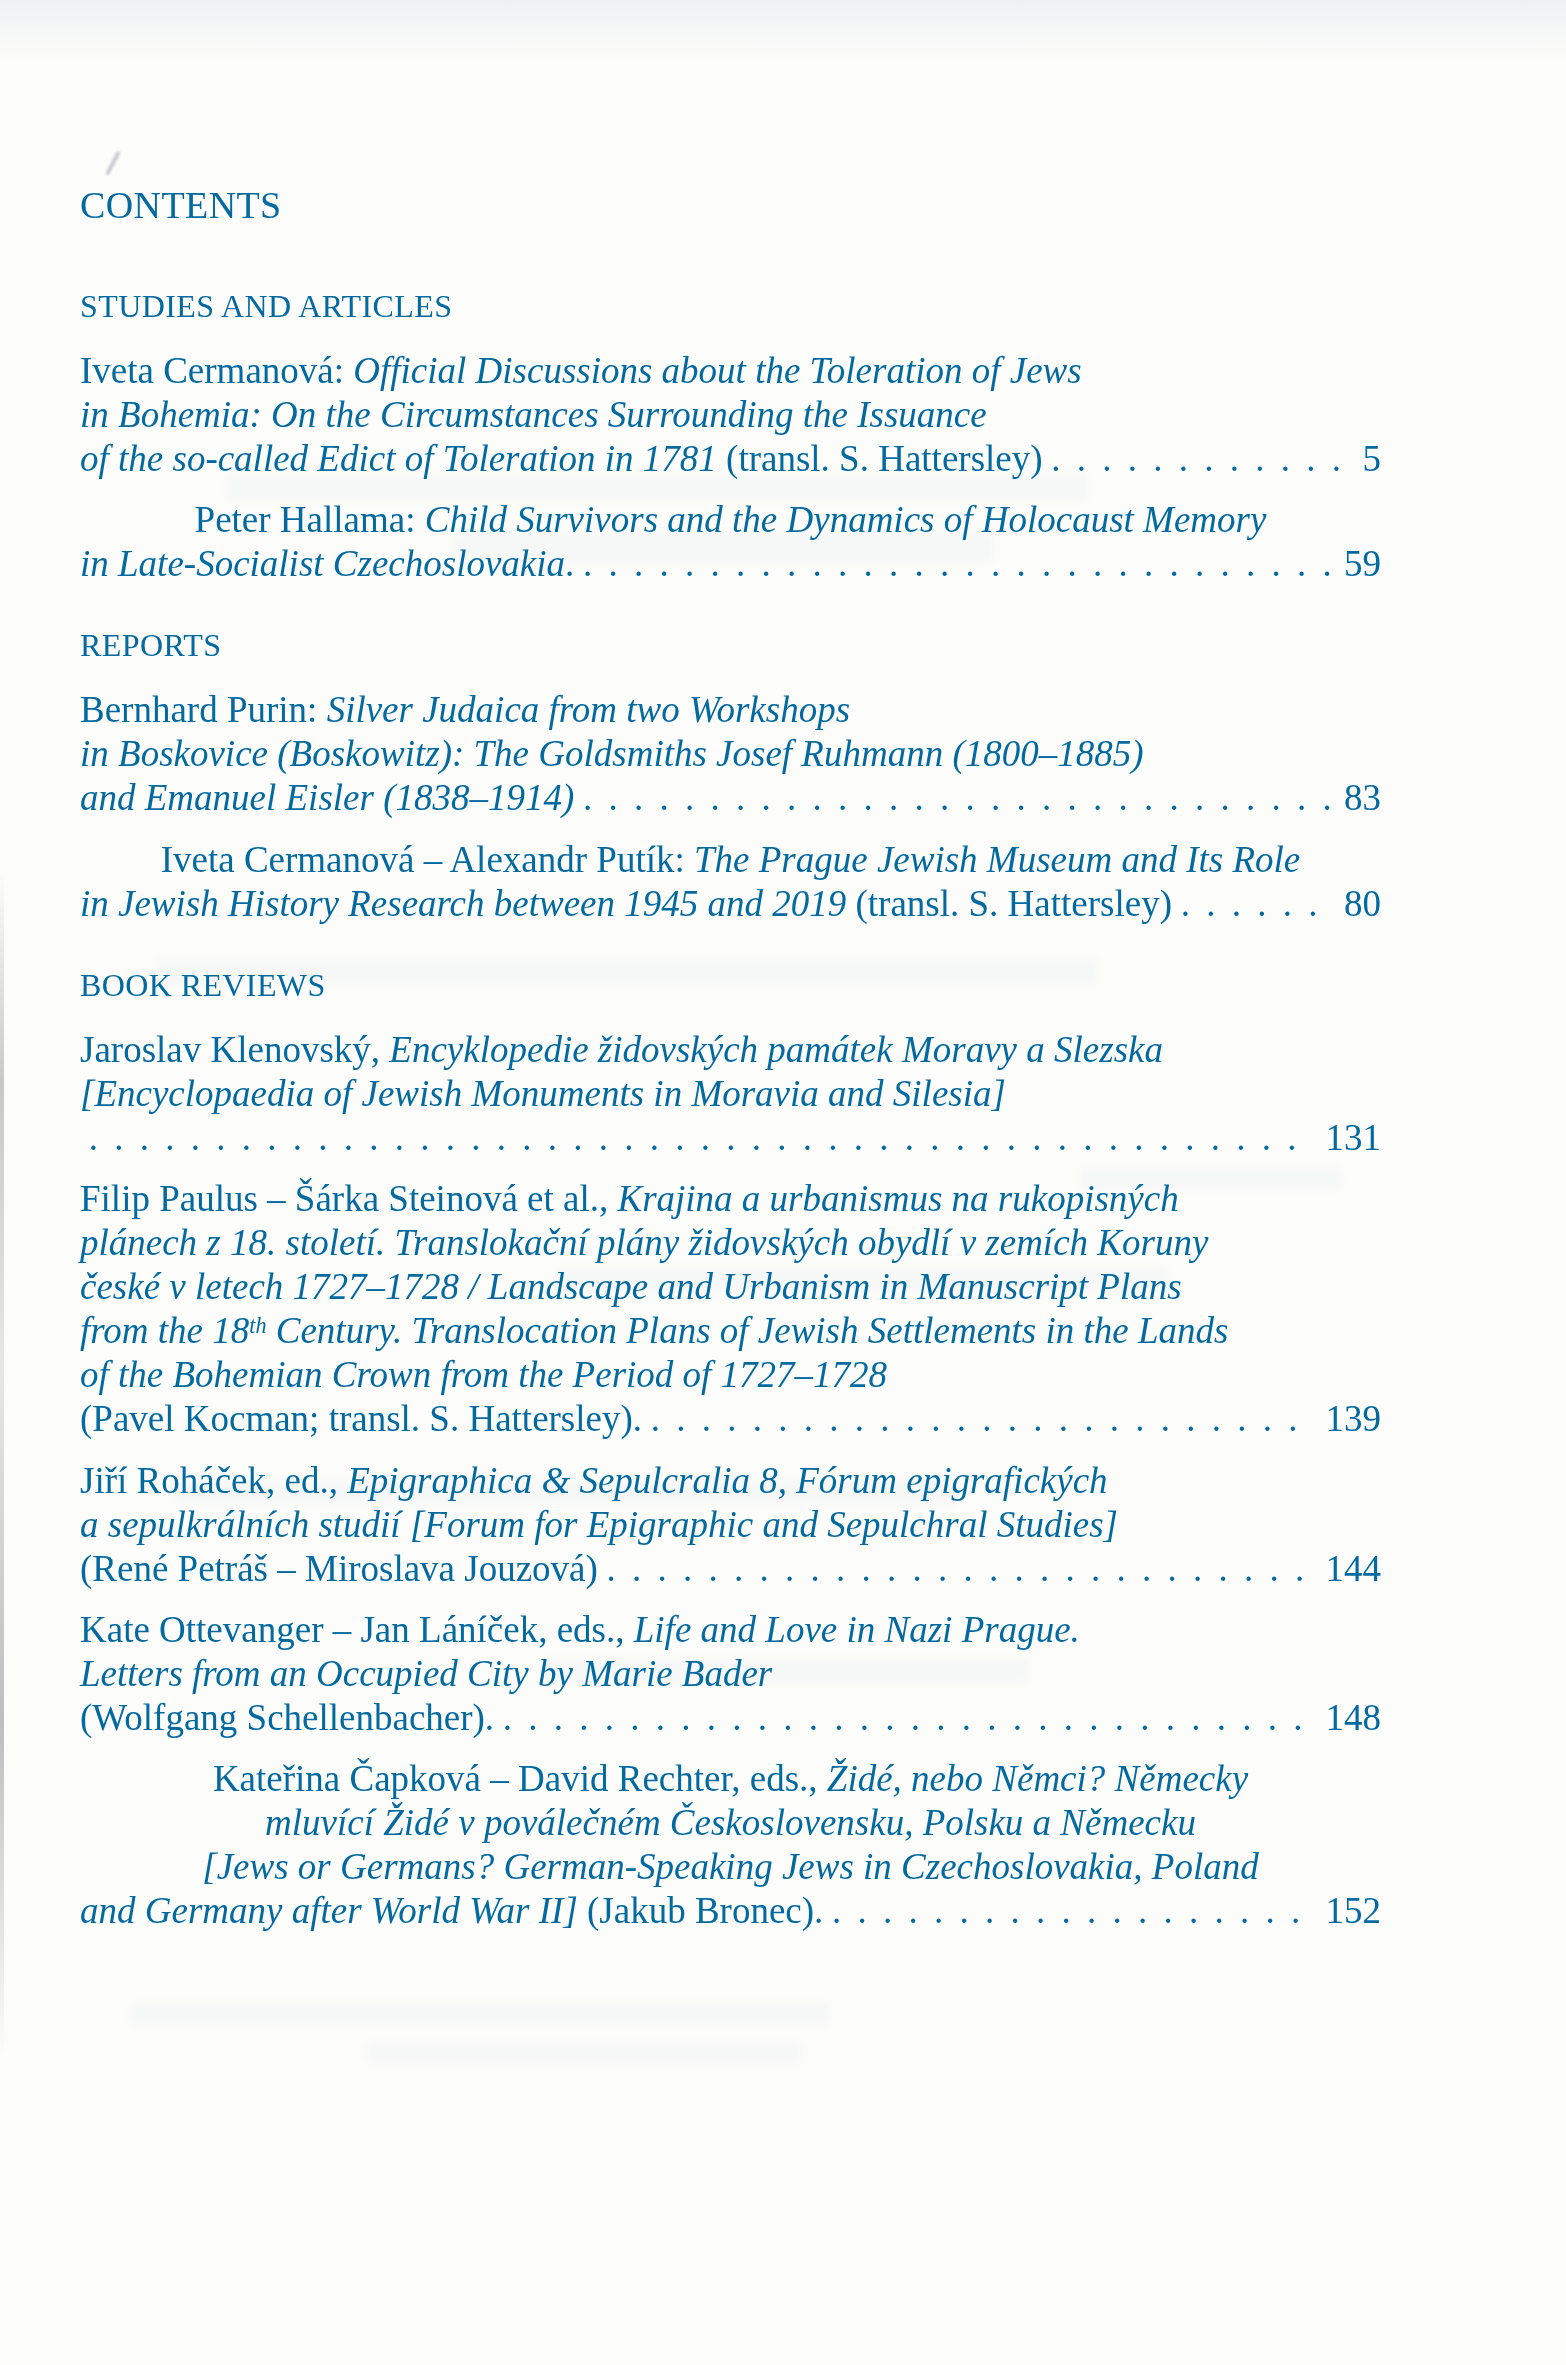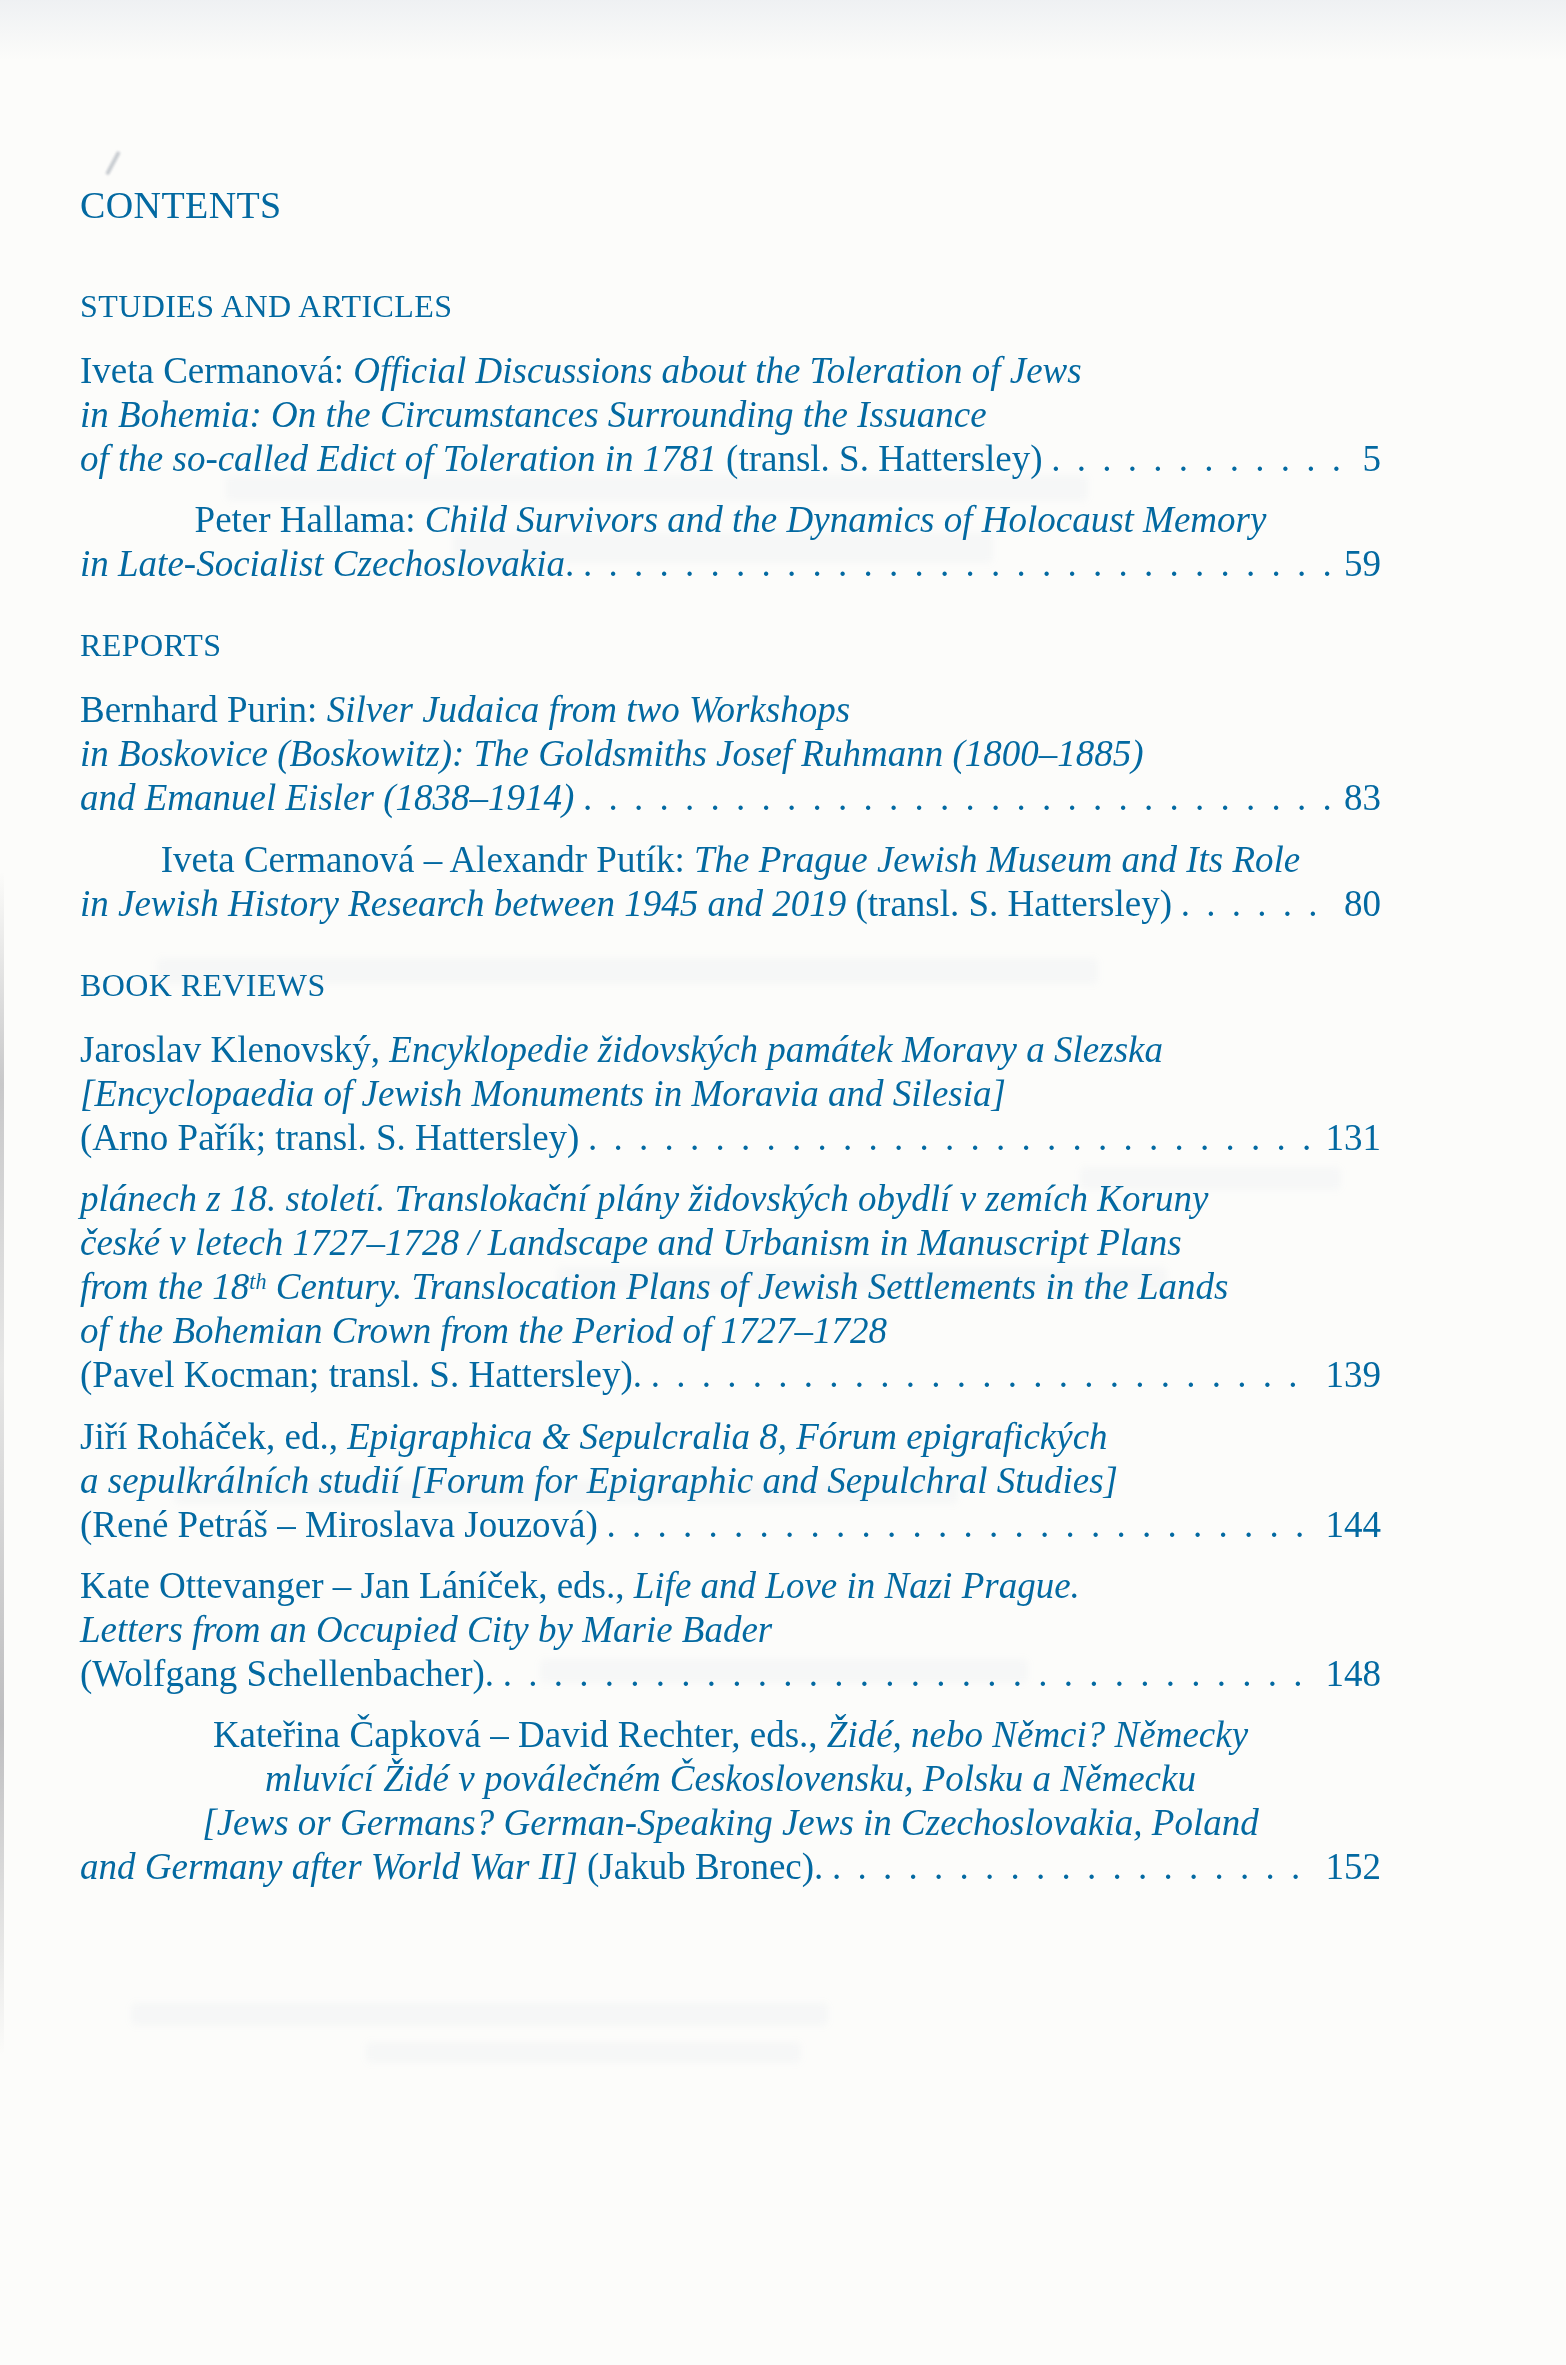--- a/index.html
+++ b/index.html
@@ -150,26 +150,26 @@
               <span class="pagenum">80</span>
             </div>
           </div>
         </div>
         <div class="section">
           <div class="heading">BOOK REVIEWS</div>
           <div class="entry">
             <div class="line"><span>Jaroslav Klenovský, </span><span class="it">Encyklopedie židovských památek Moravy a Slezska</span></div>
             <div class="line"><span class="it">[Encyclopaedia of Jewish Monuments in Moravia and Silesia]</span></div>
             <div class="line lastline">
-              <span class="linetext"><span>(Arno Pařík; transl. S. Hattersley)</span></span>
               <span class="leader">. . . . . . . . . . . . . . . . . . . . . . . . . . . . . . . . . . . . . . . . . . . . . . . . . . . . . . . . . . . . </span>
               <span class="pagenum">131</span>
             </div>
           </div>
           <div class="entry">
+            <div class="line"><span>Filip Paulus – Šárka Steinová et al., </span><span class="it">Krajina a urbanismus na rukopisných</span></div>
             <div class="line"><span class="it">plánech z 18. století. Translokační plány židovských obydlí v zemích Koruny</span></div>
             <div class="line"><span class="it">české v letech 1727–1728 / Landscape and Urbanism in Manuscript Plans</span></div>
             <div class="line"><span class="it">from the 18</span><span class="it sup">th</span><span class="it"> Century. Translocation Plans of Jewish Settlements in the Lands</span></div>
             <div class="line"><span class="it">of the Bohemian Crown from the Period of 1727–1728</span></div>
             <div class="line lastline">
               <span class="linetext"><span>(Pavel Kocman; transl. S. Hattersley).</span></span>
               <span class="leader">. . . . . . . . . . . . . . . . . . . . . . . . . . . . . . . . . . . . . . . . . . . . . . . . . . . . . . . . . . . . </span>
               <span class="pagenum">139</span>
             </div>
           </div>

